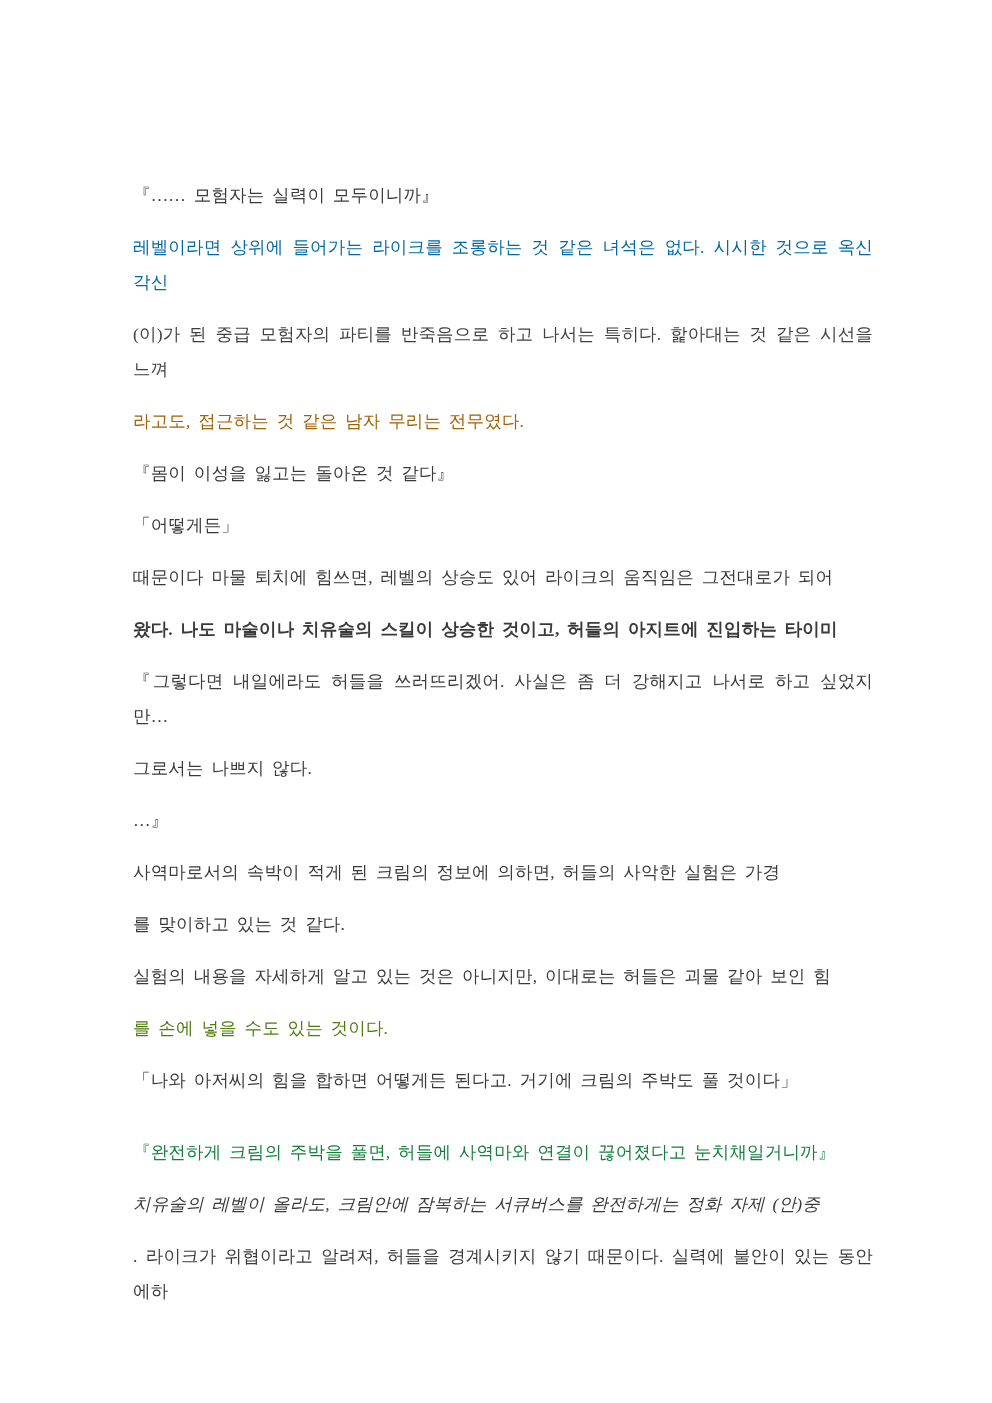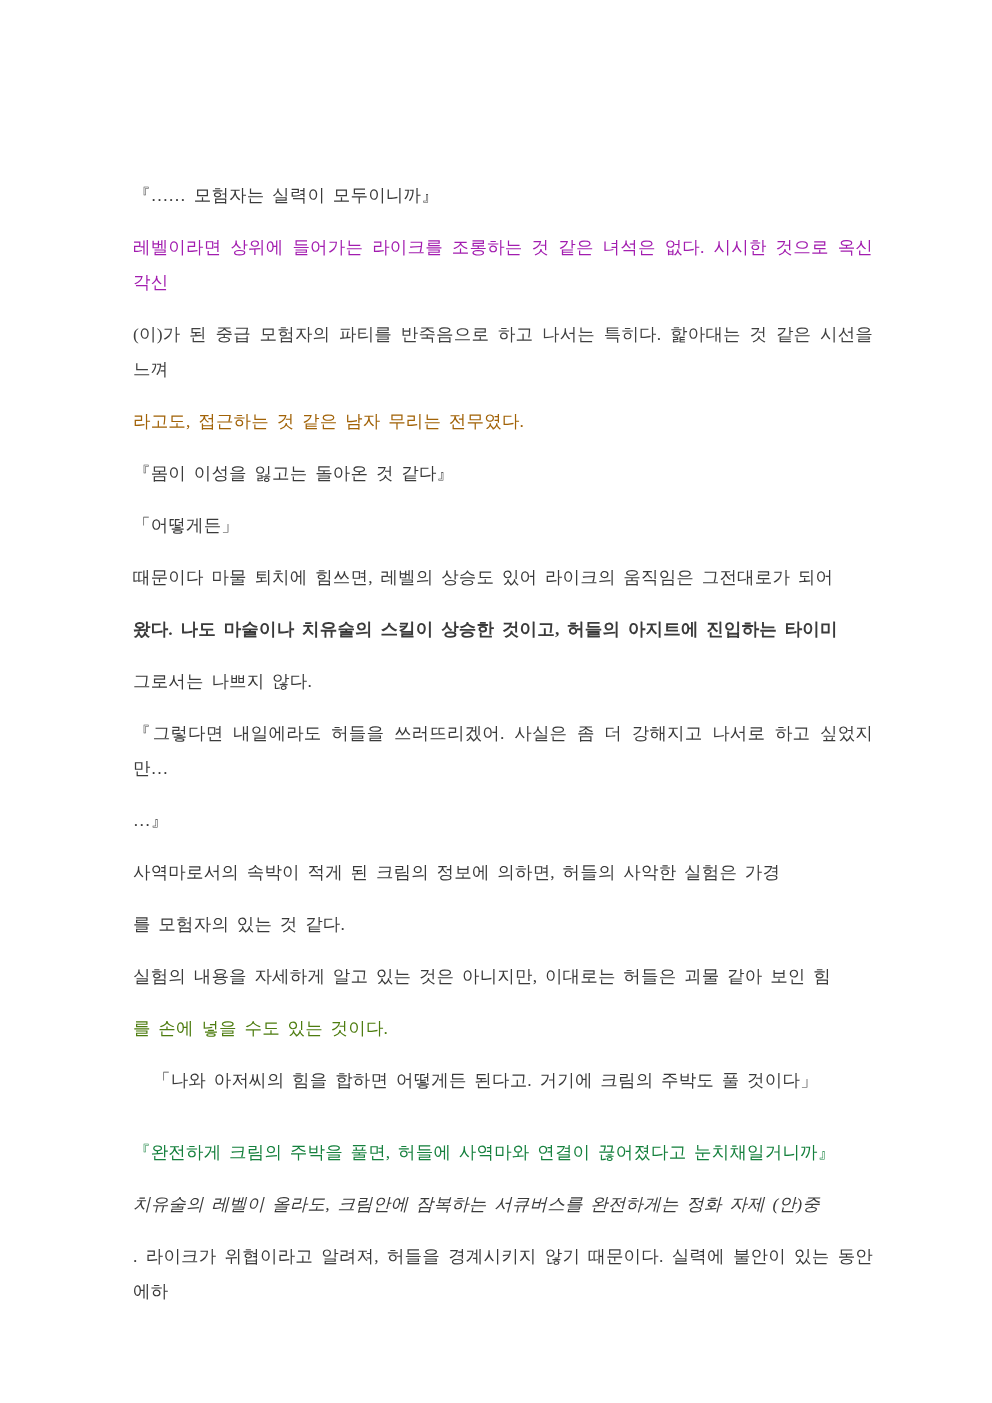--- a/index.html
+++ b/index.html
@@ -34,32 +34,32 @@
     word-break: normal;       
     overflow-wrap: break-word;
   }
 </style>
 </head>
 <body style="background: rgb(255, 255, 255);">
 
 <div class="doc-page">
   <div class="text-column">
     <p style="color: rgb(58, 58, 58);">『…… 모험자는 실력이 모두이니까』</p>
-    <p style="color: #a21caf;">레벨이라면 상위에 들어가는 라이크를 조롱하는 것 같은 녀석은 없다. 시시한 것으로 옥신각신</p>
+    <p style="color: #0369a1;">레벨이라면 상위에 들어가는 라이크를 조롱하는 것 같은 녀석은 없다. 시시한 것으로 옥신각신</p>
     <p style="color: #404040;">(이)가 된 중급 모험자의 파티를 반죽음으로 하고 나서는 특히다. 핥아대는 것 같은 시선을 느껴</p>
     <p style="color: #a16207;">라고도, 접근하는 것 같은 남자 무리는 전무였다.</p>
     <p style="color: rgb(58, 58, 58);">『몸이 이성을 잃고는 돌아온 것 같다』</p>
     <p style="color: rgb(58, 58, 58);">「어떻게든」</p>
     <p style="color: rgb(58, 58, 58);">때문이다 마물 퇴치에 힘쓰면, 레벨의 상승도 있어 라이크의 움직임은 그전대로가 되어</p>
     <p style="color: rgb(58, 58, 58); font-weight: bold;">왔다. 나도 마술이나 치유술의 스킬이 상승한 것이고, 허들의 아지트에 진입하는 타이미</p>
+    <p style="color: rgb(58, 58, 58);">『그렇다면 내일에라도 허들을 쓰러뜨리겠어. 사실은 좀 더 강해지고 나서로 하고 싶었지만…</p>
     <p style="color: rgb(58, 58, 58);">그로서는 나쁘지 않다.</p>
-    <p style="color: rgb(58, 58, 58);">『그렇다면 내일에라도 허들을 쓰러뜨리겠어. 사실은 좀 더 강해지고 나서로 하고 싶었지만…</p>
     <p style="color: rgb(58, 58, 58);">…』</p>
     <p style="color: rgb(58, 58, 58);">사역마로서의 속박이 적게 된 크림의 정보에 의하면, 허들의 사악한 실험은 가경</p>
-    <p style="color: rgb(58, 58, 58);">를 모험자의 있는 것 같다.</p>
+    <p style="color: rgb(58, 58, 58);">를 맞이하고 있는 것 같다.</p>
     <p style="color: rgb(58, 58, 58);">실험의 내용을 자세하게 알고 있는 것은 아니지만, 이대로는 허들은 괴물 같아 보인 힘</p>
     <p style="color: #4d7c0f;">를 손에 넣을 수도 있는 것이다.</p>
-    <p style="color: rgb(58, 58, 58); margin-left: 20px;">「나와 아저씨의 힘을 합하면 어떻게든 된다고. 거기에 크림의 주박도 풀 것이다」</p>
+    <p style="color: rgb(58, 58, 58);">「나와 아저씨의 힘을 합하면 어떻게든 된다고. 거기에 크림의 주박도 풀 것이다」</p>
     <p style="color: #15803d; margin-top: 37px;">『완전하게 크림의 주박을 풀면, 허들에 사역마와 연결이 끊어졌다고 눈치채일거니까』</p>
     <p style="color: rgb(58, 58, 58); font-style: italic;">치유술의 레벨이 올라도, 크림안에 잠복하는 서큐버스를 완전하게는 정화 자제 (안)중</p>
     <p style="color: rgb(58, 58, 58);">. 라이크가 위협이라고 알려져, 허들을 경계시키지 않기 때문이다. 실력에 불안이 있는 동안에하</p>
   </div>
 </div>
 
 </body></html>

